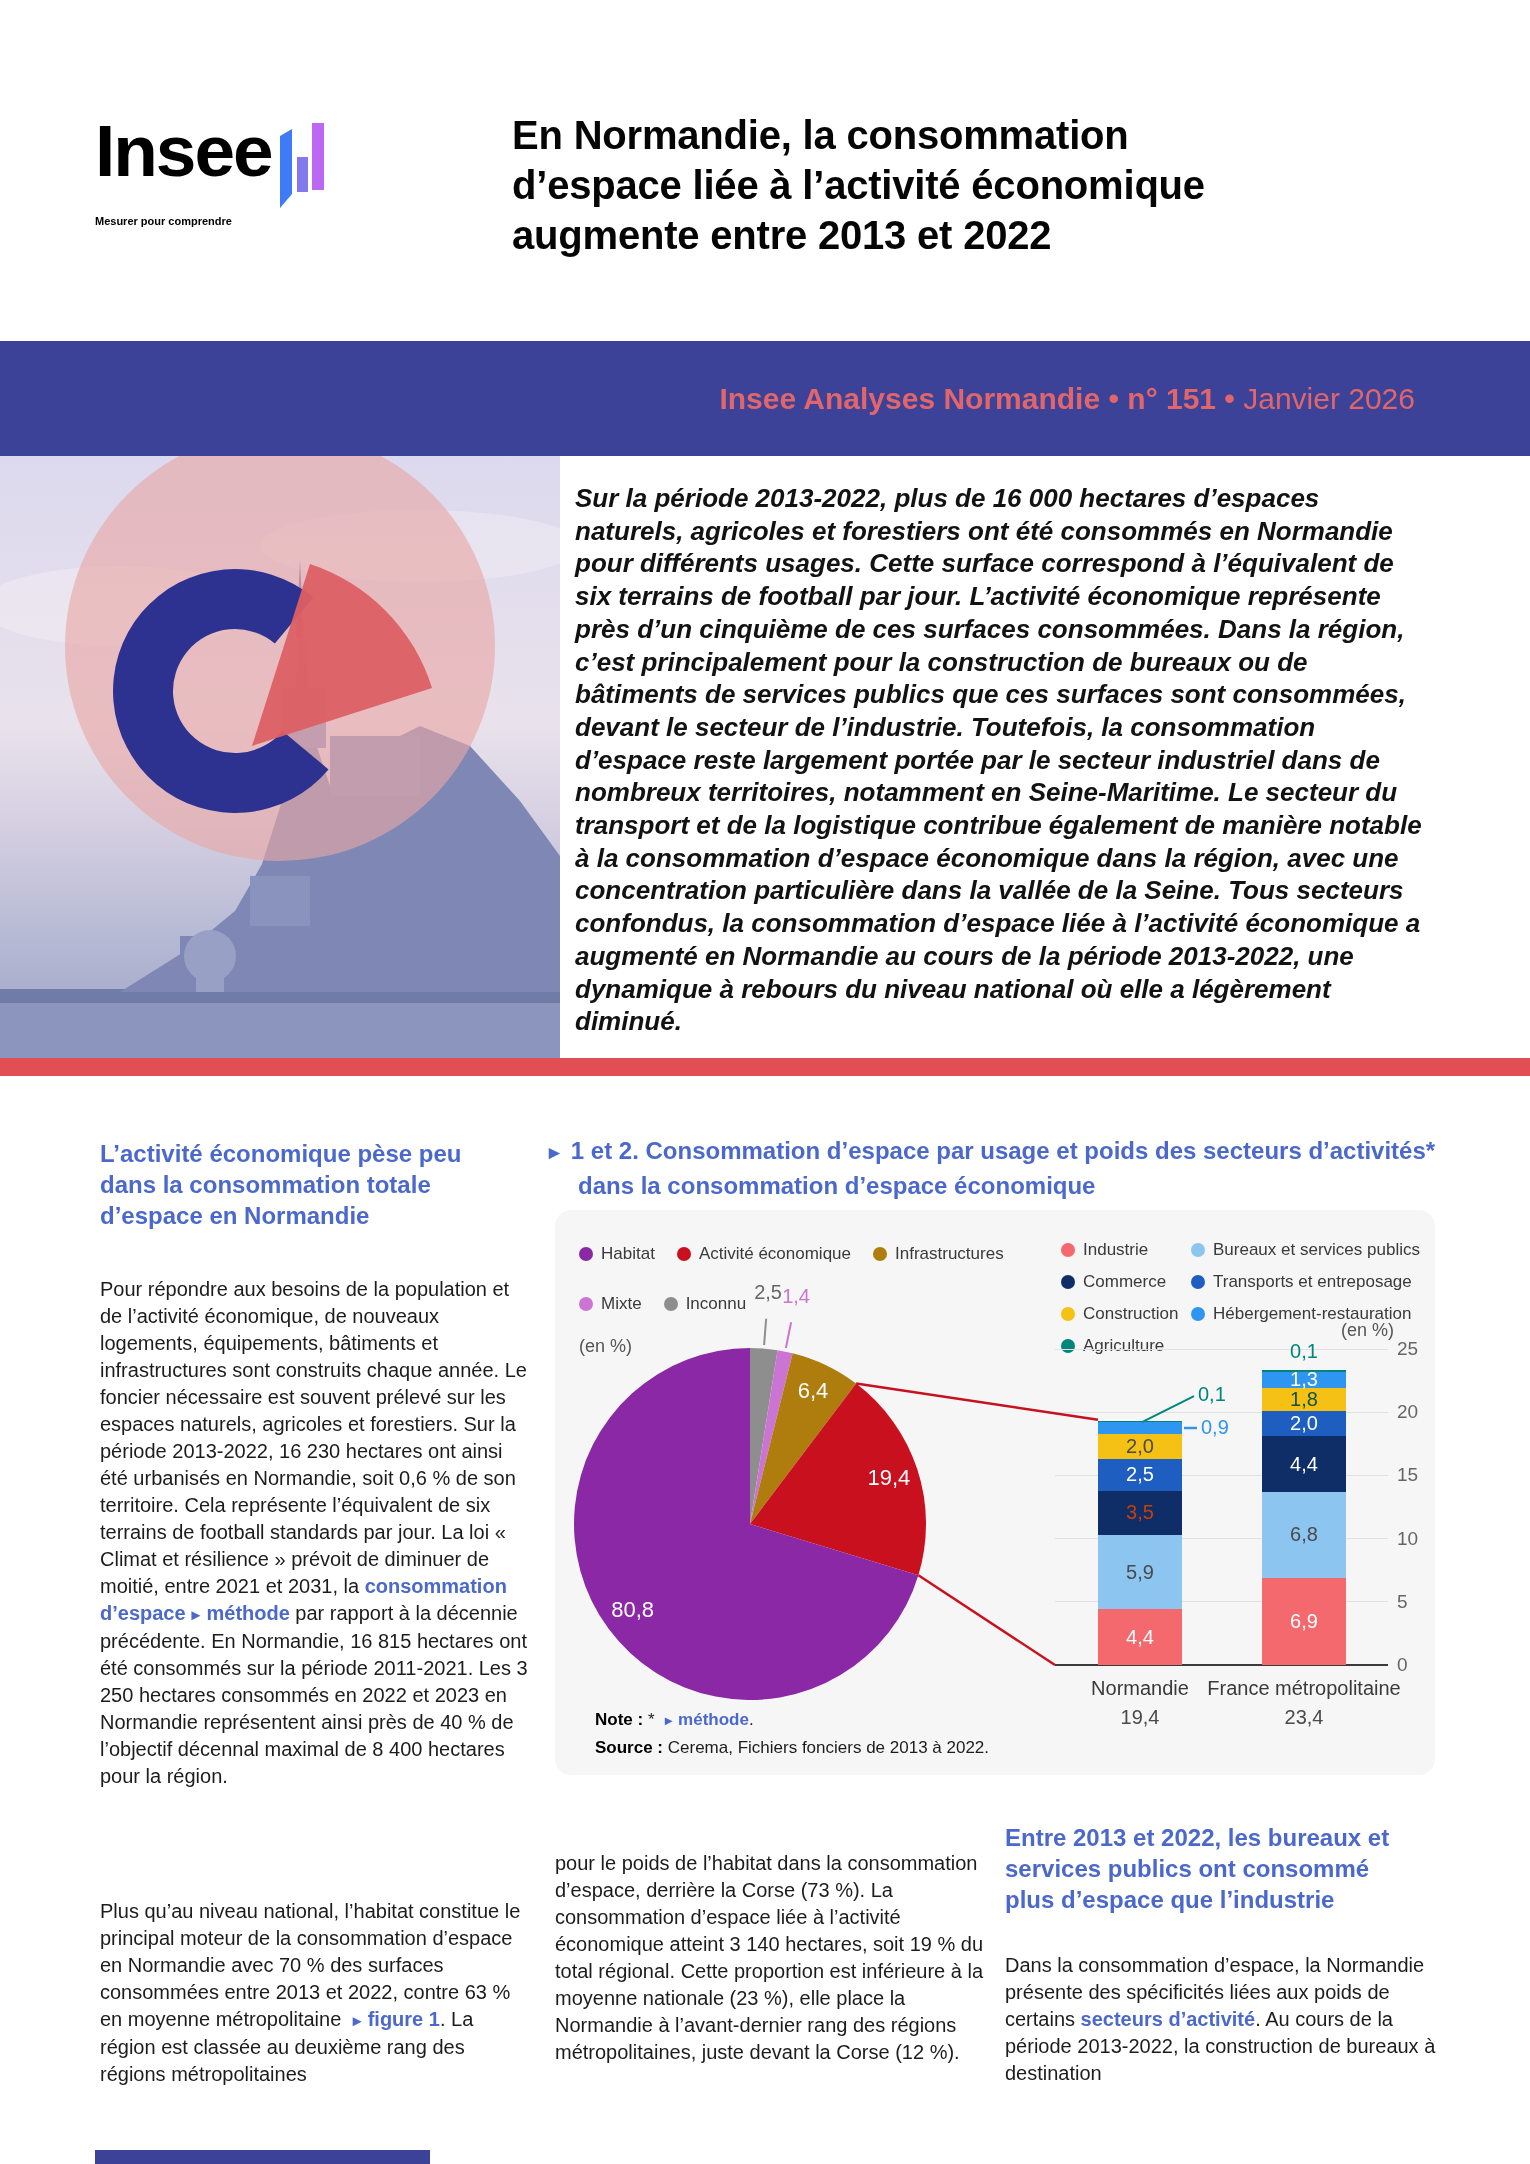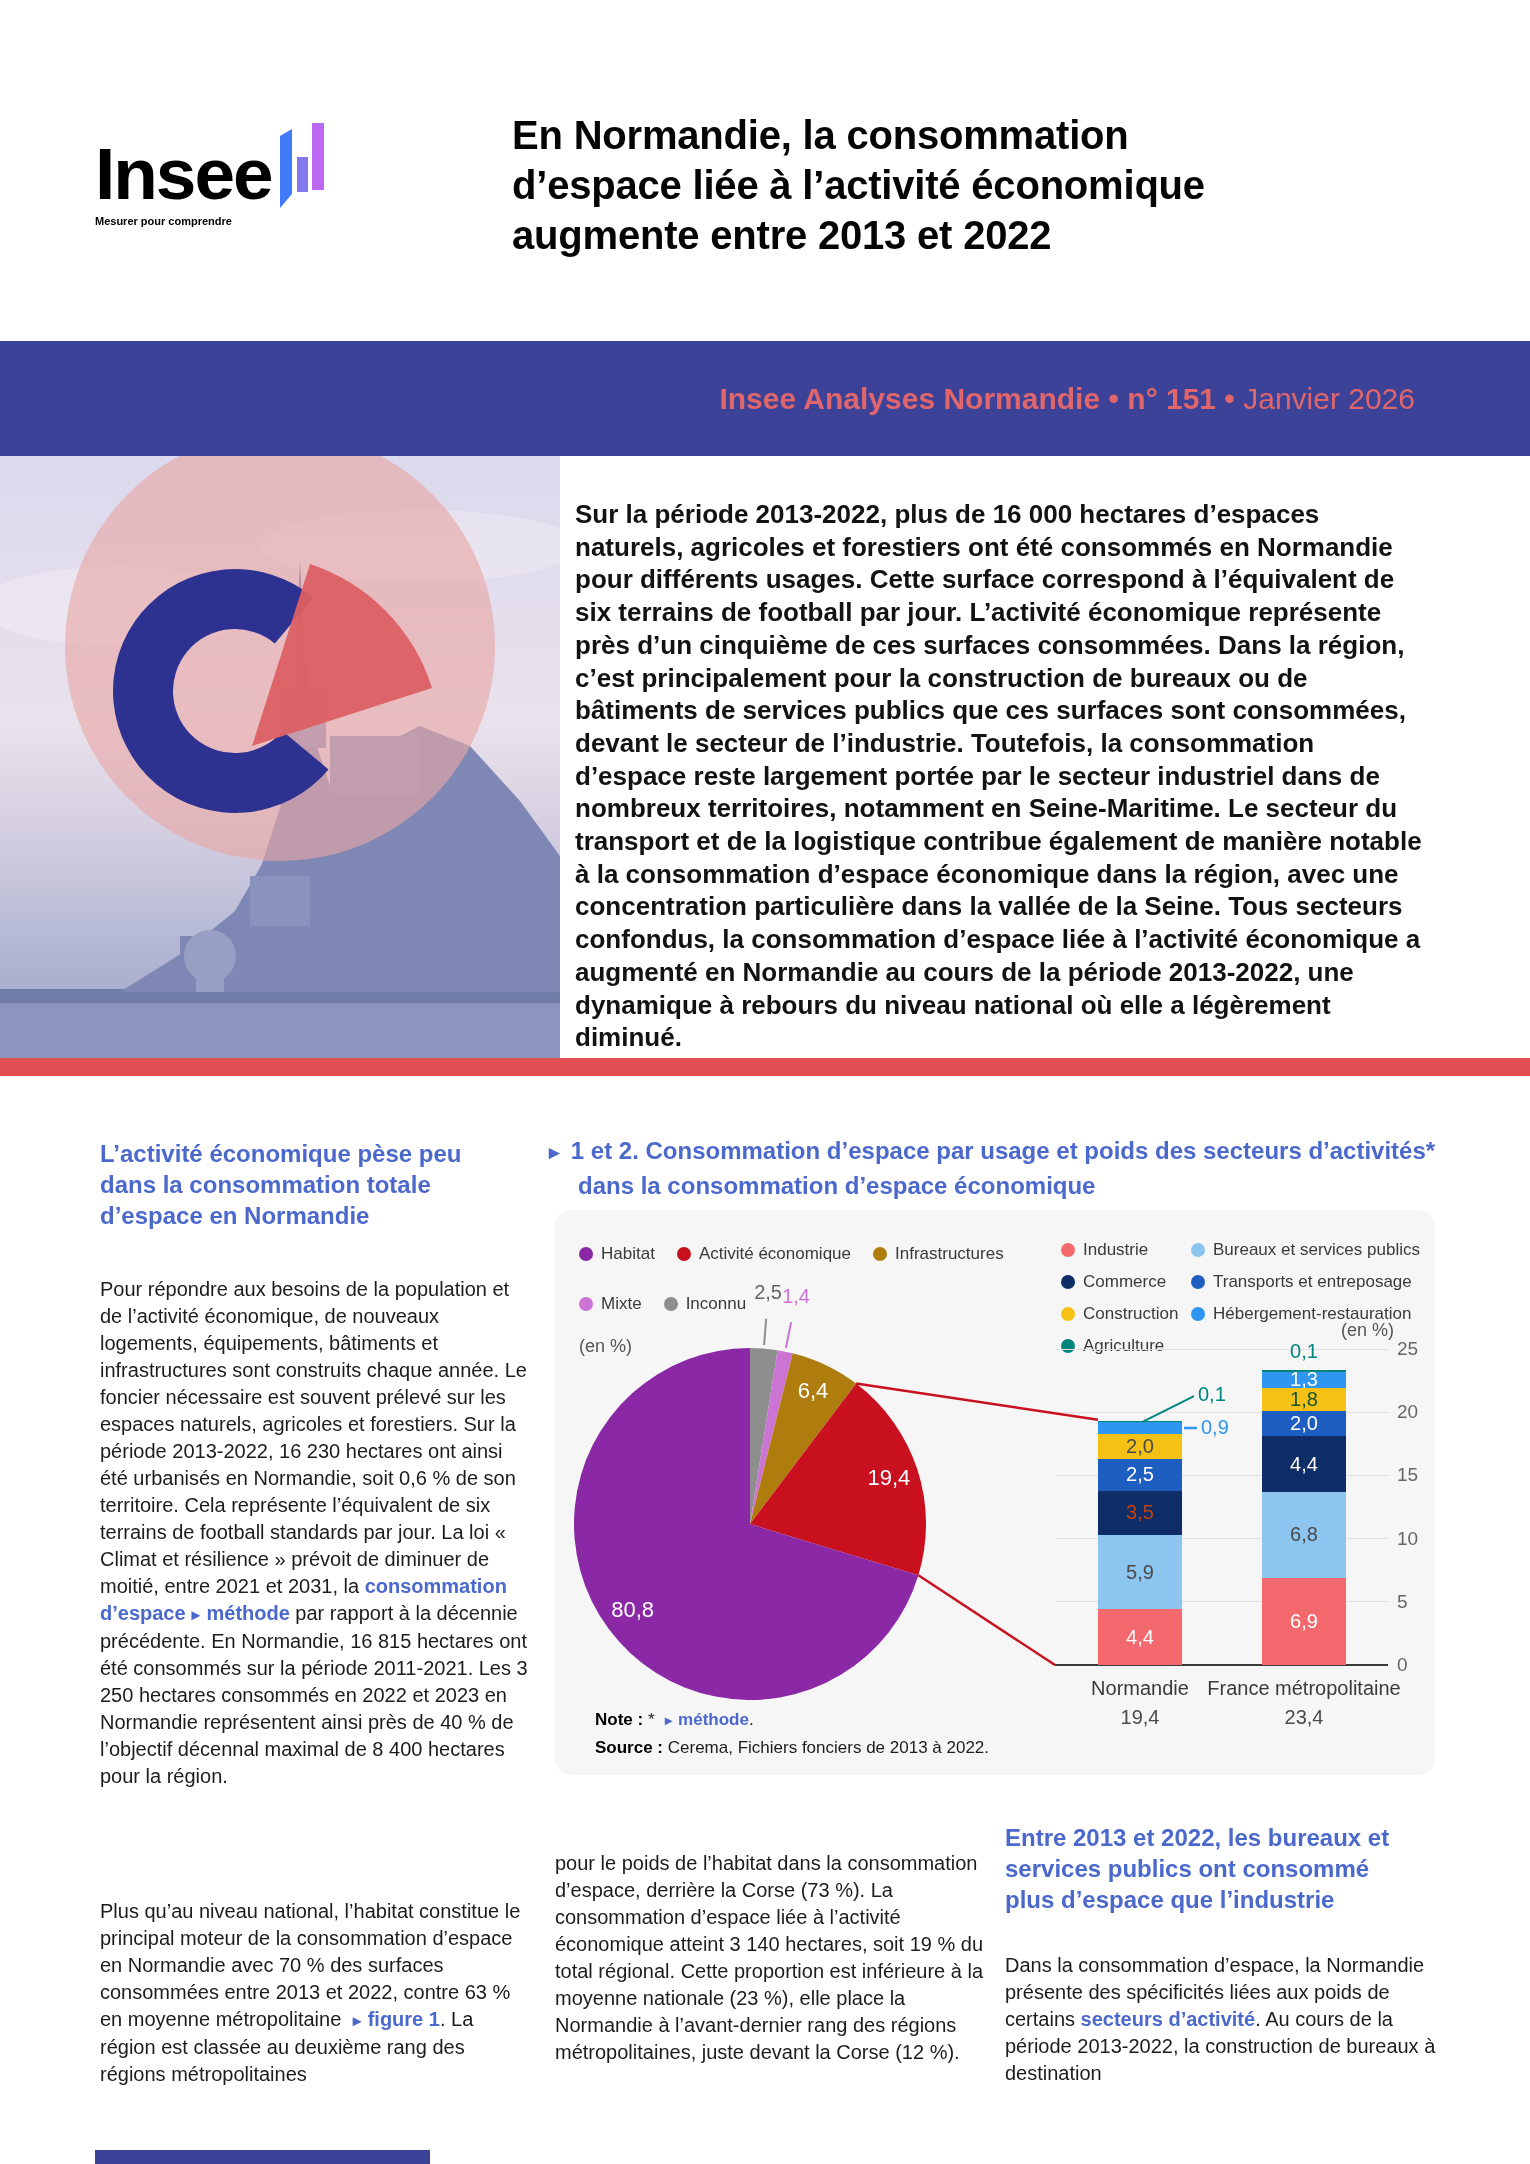--- a/index.html
+++ b/index.html
@@ -1,32 +1,32 @@
 <!DOCTYPE html>
 <html><head>
 <meta charset="utf-8">
 <style>
   html,body{margin:0;padding:0;background:#ffffff;}
   #page{position:relative;width:1530px;height:2164px;background:#fff;overflow:hidden;
         font-family:"Liberation Sans",sans-serif;color:#1c1c1c;}
   .abs{position:absolute;}
   
   #logo-block{left:95px;top:112px;}
-  #logo-row{display:flex;align-items:flex-end;}
+  #logo-row{display:flex;align-items:flex-start;}
   #logo-text{font-size:73px;font-weight:700;color:#000;letter-spacing:-2px;line-height:78px;}
   #logo-bars{margin-left:6px;margin-top:6px;}
   #logo-tagline{font-size:11px;font-weight:600;color:#000;margin-top:2px;}
   #doc-title{left:512px;top:110px;width:930px;font-size:40px;line-height:50px;font-weight:800;color:#050505;letter-spacing:-0.2px;}
   
   #banner{left:0;top:341px;width:1530px;height:115px;background:#3B4297;}
   #banner-inner{position:absolute;right:115px;top:0;height:115px;display:flex;align-items:center;font-size:30px;color:#E0666C;white-space:pre;}
   #banner-inner .b{font-weight:700;}
   
   #hero-art{left:0;top:456px;}
-  #intro{left:575px;top:498px;width:848px;font-size:26px;line-height:32.7px;font-weight:600;color:#121212;}
+  #intro{left:575px;top:482px;width:848px;font-size:26px;line-height:32.7px;font-weight:600;color:#121212;font-style:italic;}
   #red-band{left:0;top:1058px;width:1530px;height:18px;background:#E14E53;}
   
   .h-blue{color:#4B68CC;font-weight:700;font-size:24px;line-height:31px;}
   .body-txt{font-size:20px;line-height:27px;color:#1c1c1c;margin-top:20px;}
   .lnk{color:#4B68CC;font-weight:700;}
   .arrow{color:#4B68CC;font-size:15px;padding:0 3px;}
   #col-left-heading{left:100px;top:1138px;width:390px;}
   #col-left-p1{left:100px;top:1256px;width:432px;}
   #col-left-p2{left:100px;top:1878px;width:432px;}
   #fig-title{left:545px;top:1134px;width:880px;font-size:24px;line-height:33px;color:#4B68CC;font-weight:700;padding-left:33px;text-indent:-33px;}

